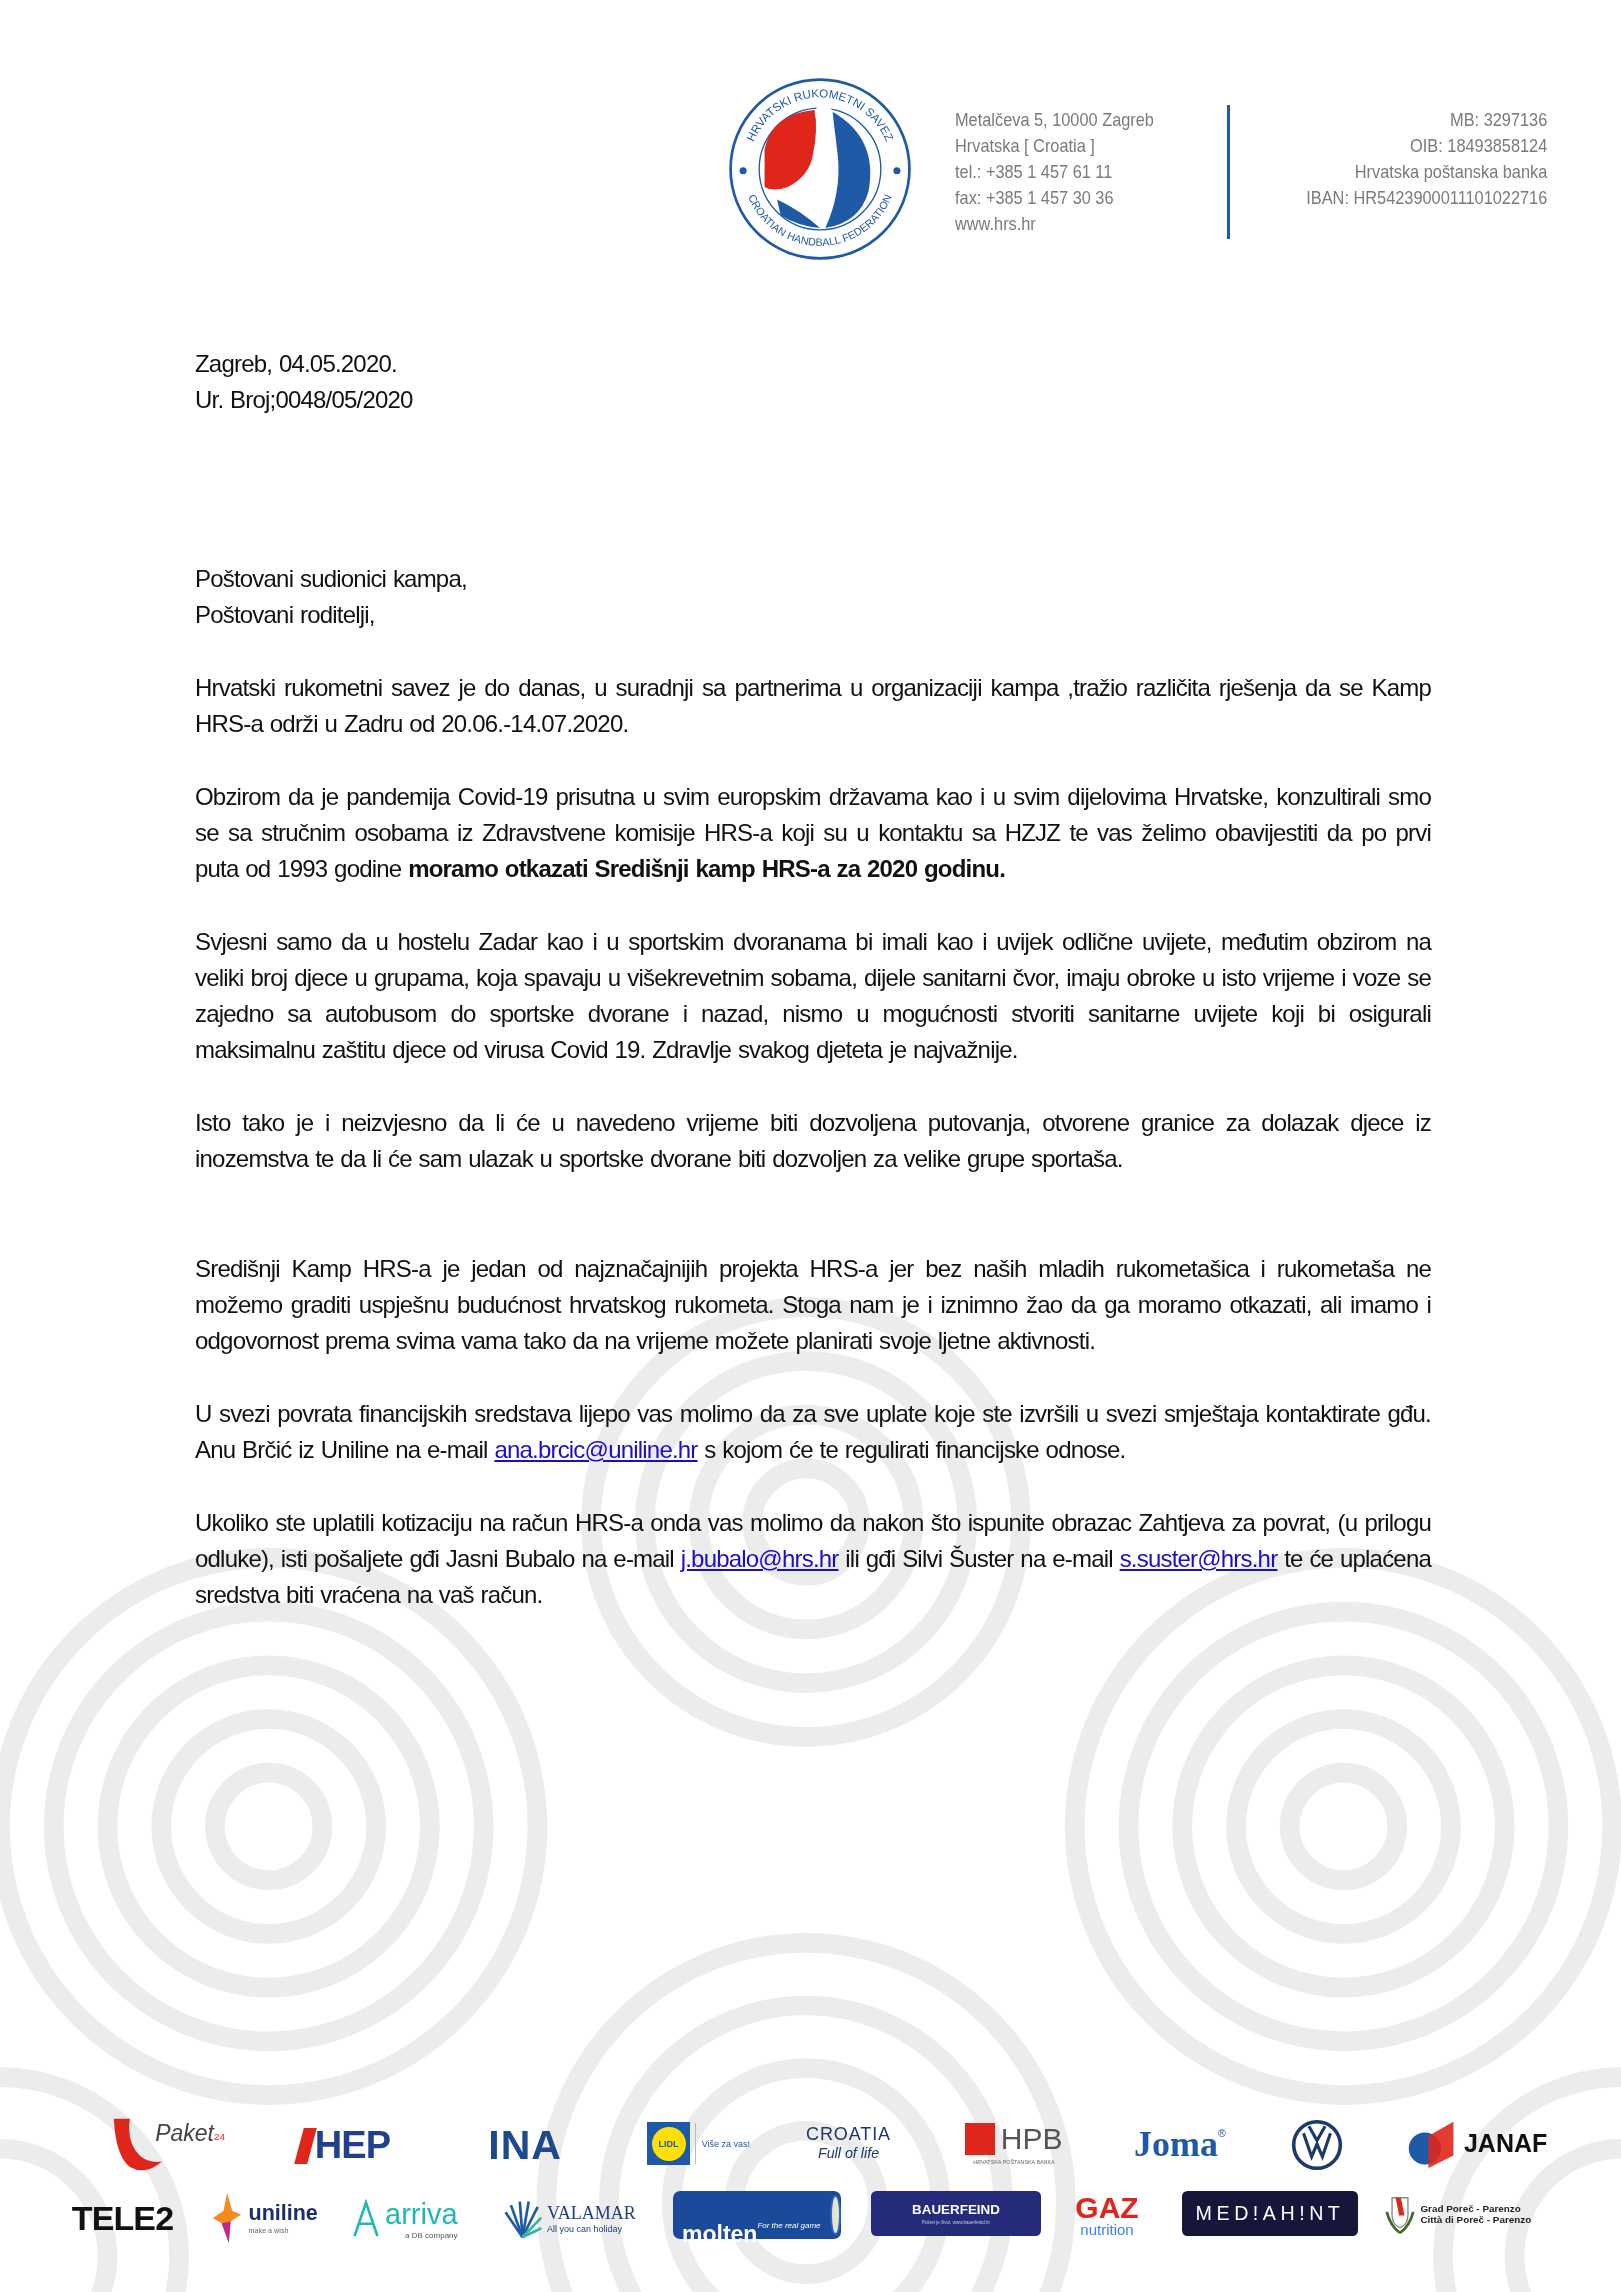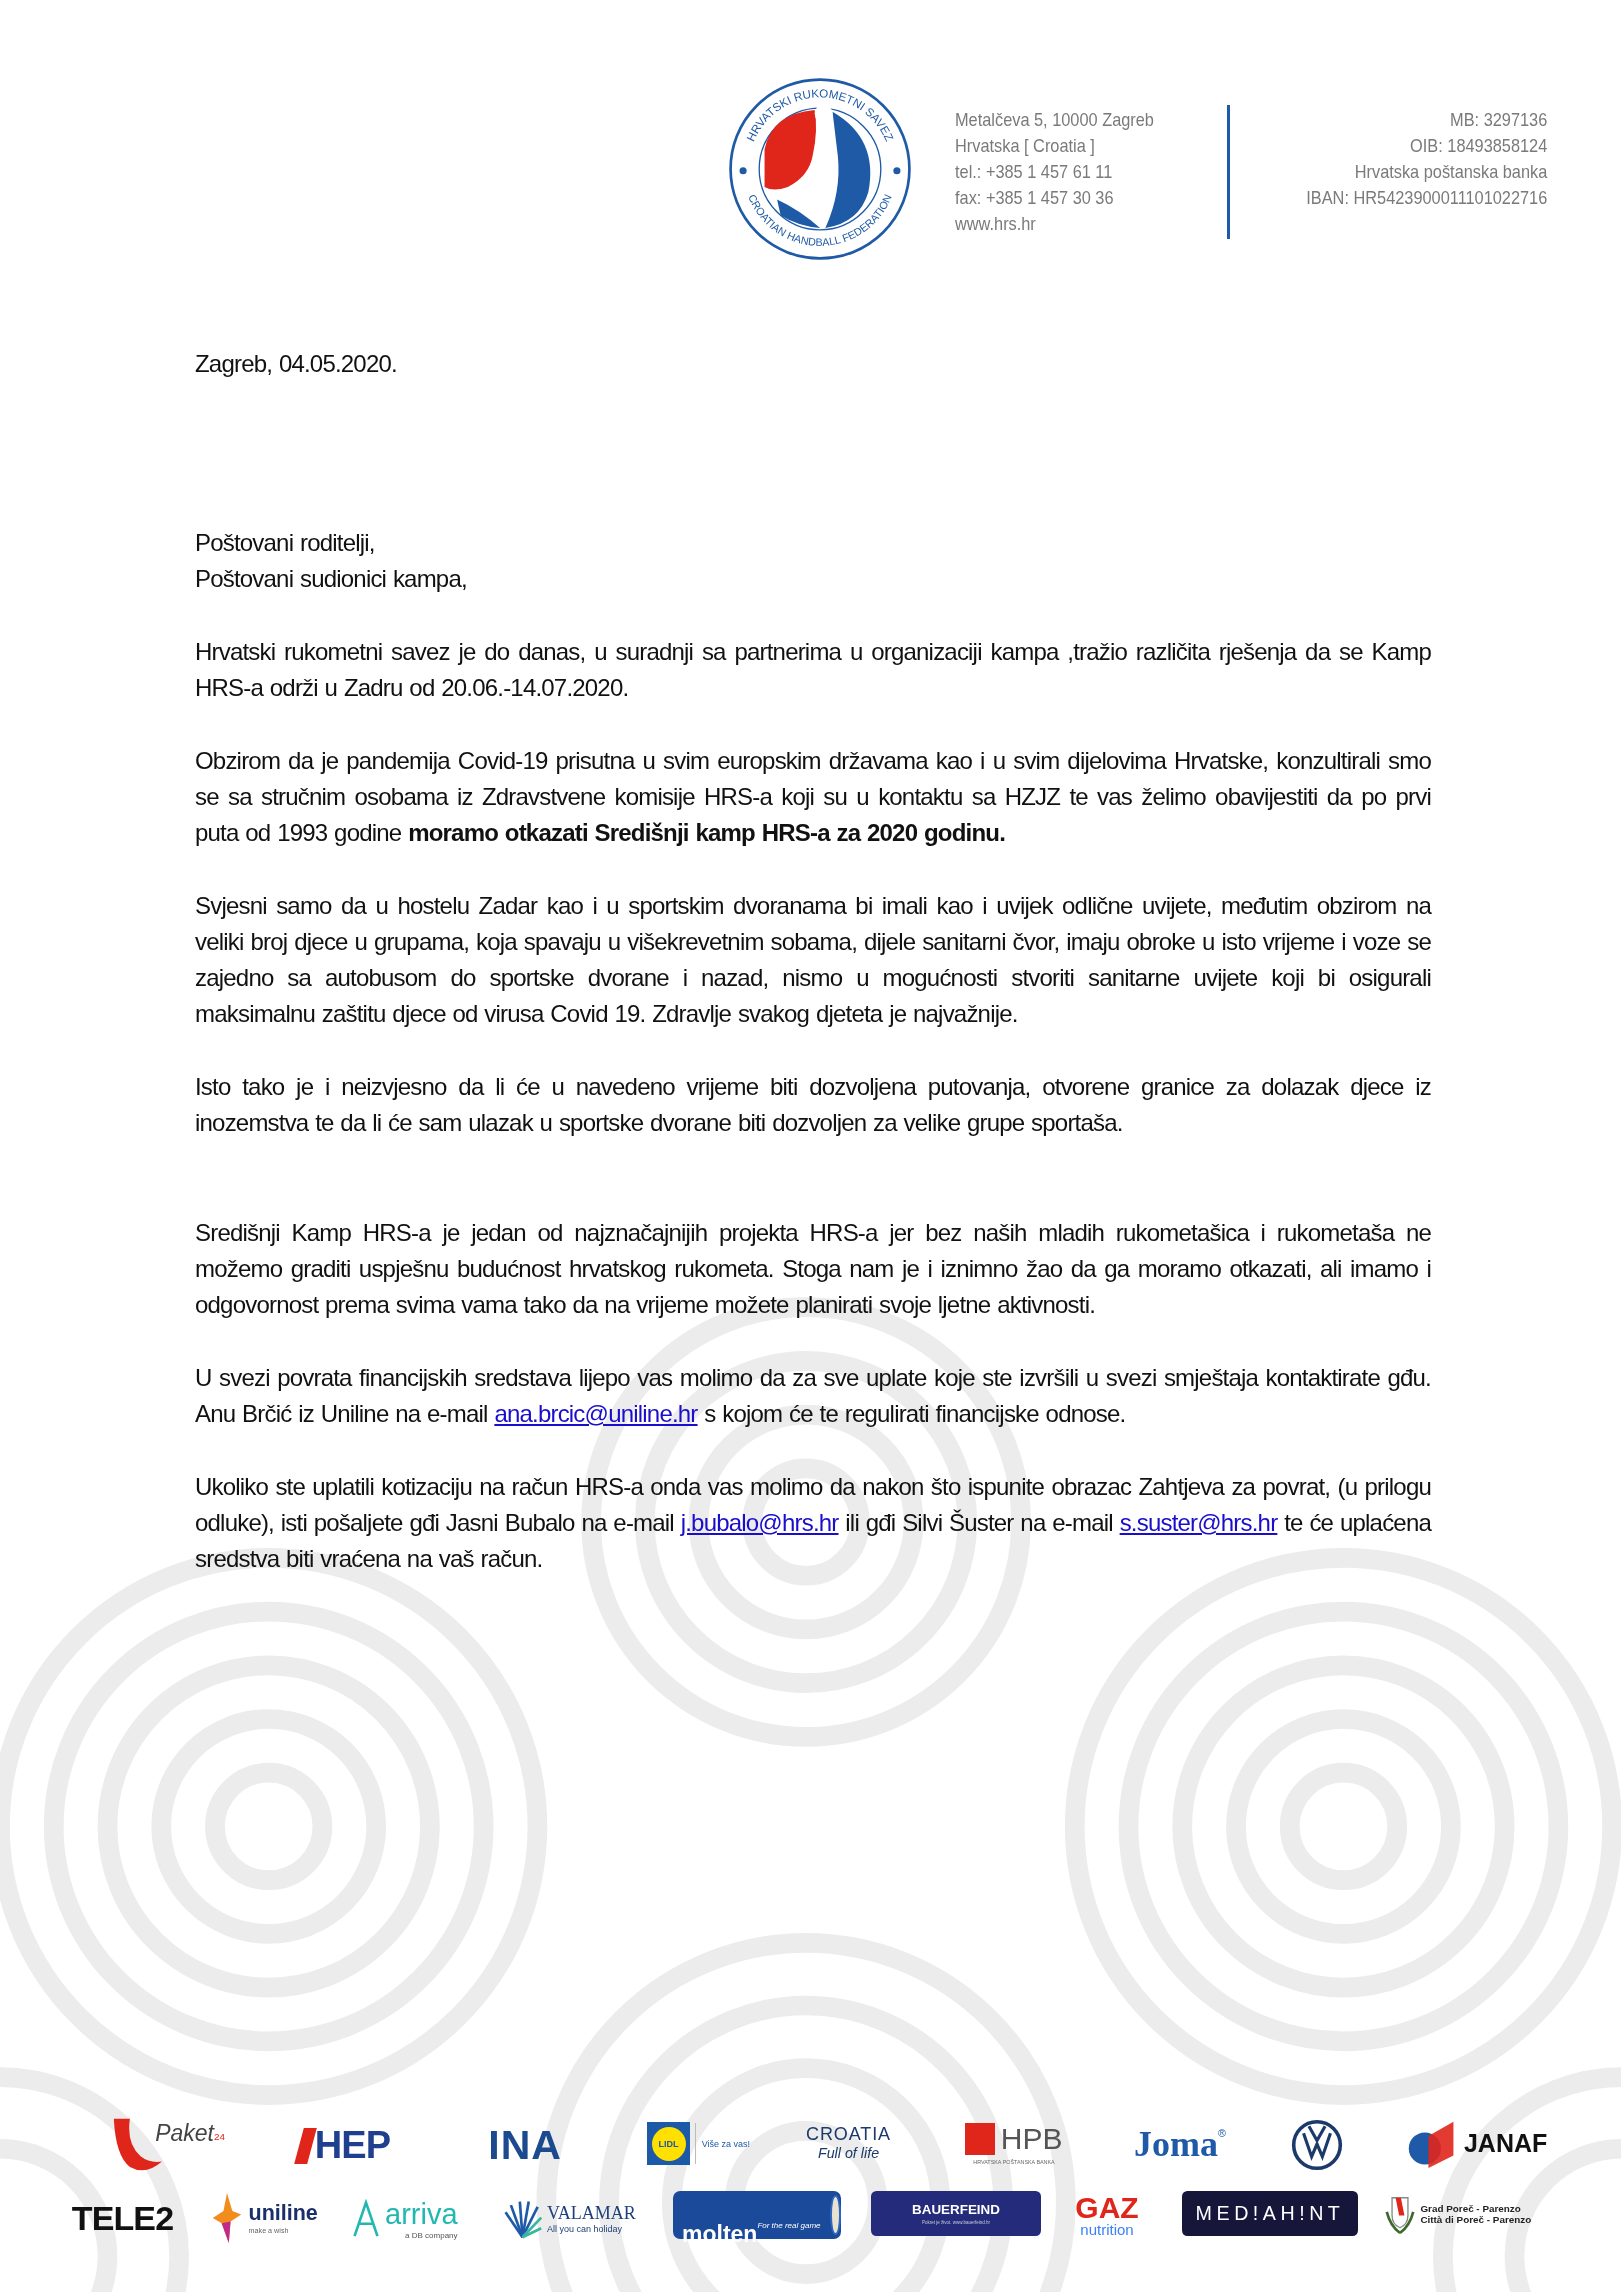--- a/index.html
+++ b/index.html
@@ -116,23 +116,24 @@
   <div class="contact-right">
     <div>MB: 3297136</div>
     <div>OIB: 18493858124</div>
     <div>Hrvatska poštanska banka</div>
     <div>IBAN: HR5423900011101022716</div>
   </div>
 </header>
 
 <main class="letter narrow">
   <p class="nojust">Zagreb, 04.05.2020.</p>
+  <p class="nojust">Ur. Broj;0048/05/2020</p>
   <div class="gap1"></div>
+  <p class="nojust">Poštovani sudionici kampa,</p>
   <p class="nojust">Poštovani roditelji,</p>
-  <p class="nojust">Poštovani sudionici kampa,</p>
   <div class="gap"></div>
   <p>Hrvatski rukometni savez je do danas,  u suradnji sa partnerima u organizaciji kampa ,tražio različita  rješenja da se Kamp HRS-a održi u Zadru od 20.06.-14.07.2020.</p>
   <div class="gap"></div>
   <p><span>Obzirom da je pandemija Covid-19  prisutna u svim europskim državama  kao i  u svim dijelovima Hrvatske, konzultirali smo se sa stručnim osobama iz Zdravstvene komisije HRS-a koji su u kontaktu sa  HZJZ te vas  želimo obavijestiti da po prvi puta od 1993 godine </span><b>moramo otkazati Središnji kamp HRS-a za 2020 godinu.</b></p>
   <div class="gap"></div>
   <p>Svjesni samo da u hostelu Zadar kao i u sportskim dvoranama bi imali kao i uvijek odlične uvijete, međutim obzirom na veliki broj djece u grupama, koja spavaju u višekrevetnim sobama, dijele sanitarni čvor,  imaju obroke u isto vrijeme  i voze se zajedno sa  autobusom do sportske dvorane i nazad, nismo u mogućnosti stvoriti sanitarne uvijete koji bi osigurali maksimalnu zaštitu djece od virusa Covid 19. Zdravlje svakog djeteta je najvažnije.</p>
   <div class="gap"></div>
   <p>Isto tako je i neizvjesno da li će u navedeno vrijeme biti dozvoljena putovanja, otvorene granice za dolazak djece iz inozemstva te da li će sam ulazak u sportske dvorane biti dozvoljen za velike grupe sportaša.</p>
   <div class="gap"></div>
   <div class="gap"></div>

